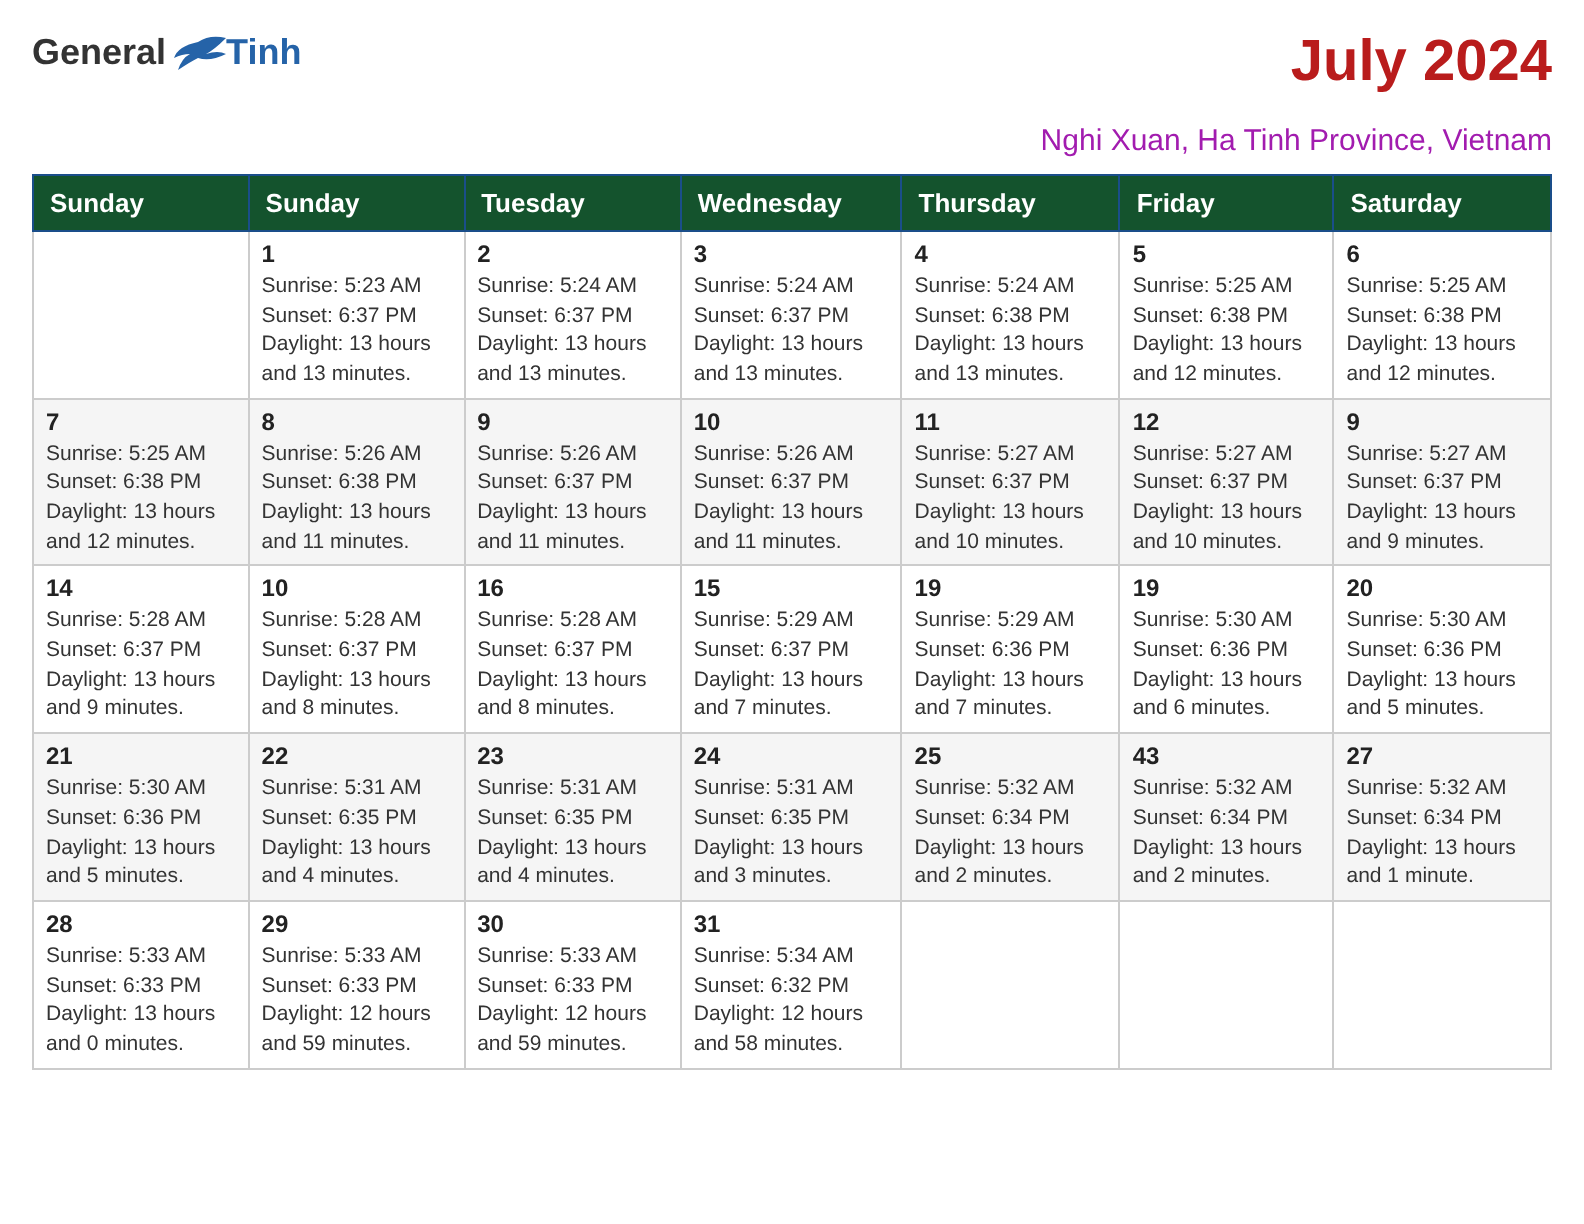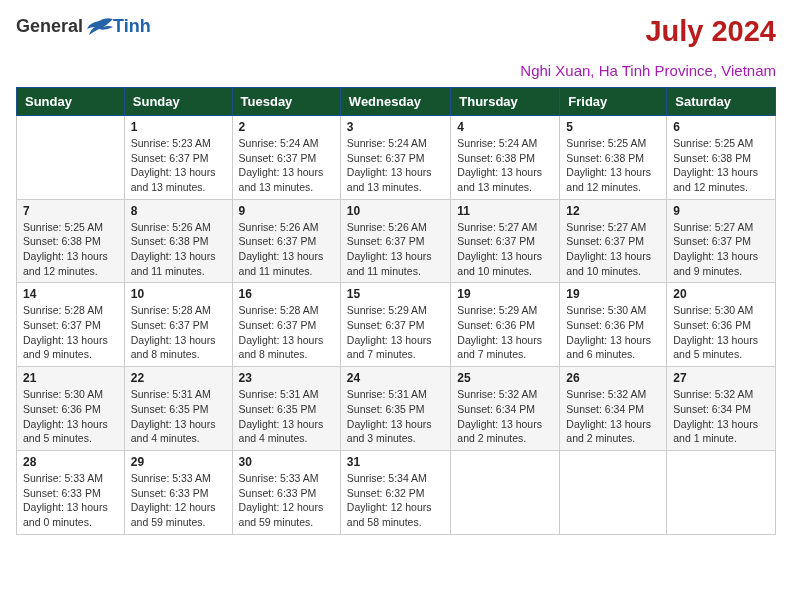--- a/index.html
+++ b/index.html
@@ -225,21 +225,21 @@
         </td>
         <td>
           <span class="day-number">24</span>
           <div class="day-info">Sunrise: 5:31 AM<br>Sunset: 6:35 PM<br>Daylight: 13 hours<br>and 3 minutes.</div>
         </td>
         <td>
           <span class="day-number">25</span>
           <div class="day-info">Sunrise: 5:32 AM<br>Sunset: 6:34 PM<br>Daylight: 13 hours<br>and 2 minutes.</div>
         </td>
         <td>
-          <span class="day-number">26</span>
+          <span class="day-number">43</span>
           <div class="day-info">Sunrise: 5:32 AM<br>Sunset: 6:34 PM<br>Daylight: 13 hours<br>and 2 minutes.</div>
         </td>
         <td>
           <span class="day-number">27</span>
           <div class="day-info">Sunrise: 5:32 AM<br>Sunset: 6:34 PM<br>Daylight: 13 hours<br>and 1 minute.</div>
         </td>
       </tr>
       <tr>
         <td>
           <span class="day-number">28</span>

